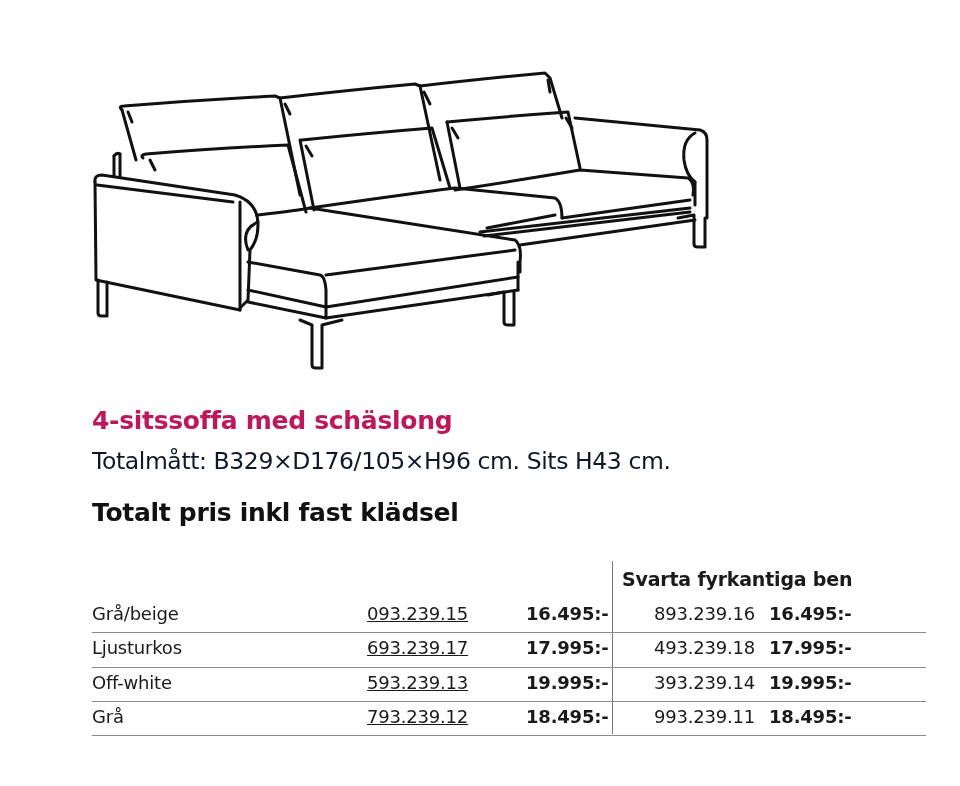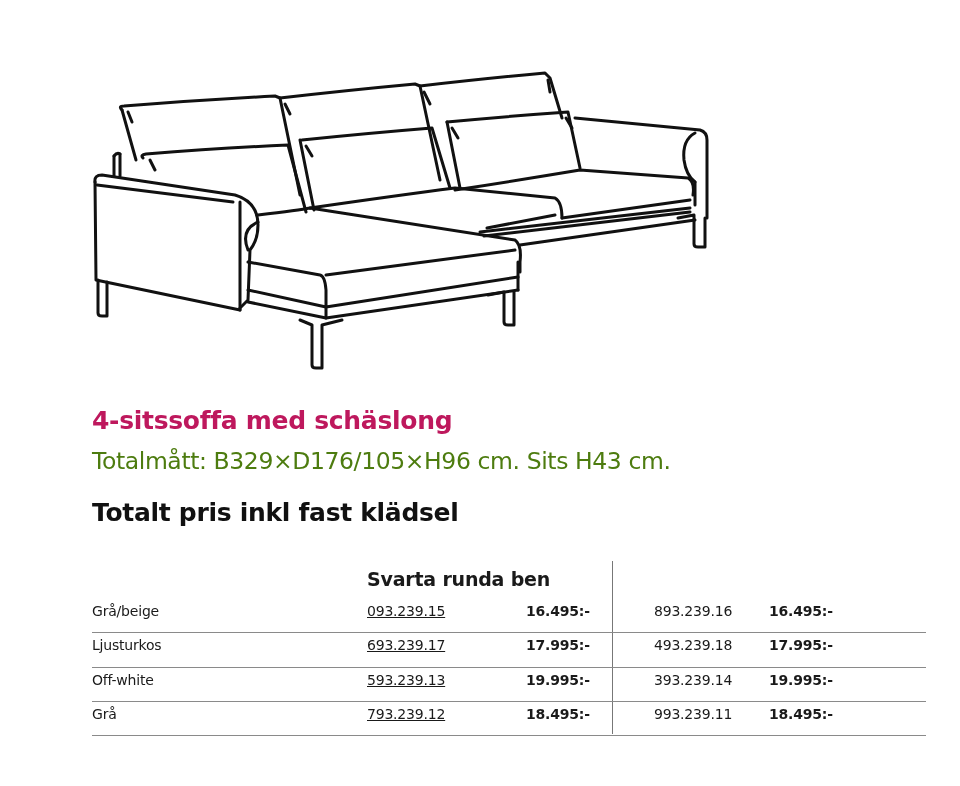--- a/index.html
+++ b/index.html
@@ -37,21 +37,21 @@
       white-space: nowrap;
       color: #be185d;
     }
     .product-dims {
       position: absolute;
       left: 92px;
       top: 447px;
       font-size: 23.5px;
       letter-spacing: -0.4px;
       white-space: nowrap;
-      color: #4d7c0f;
+      color: #0f172a;
     }
     .price-heading {
       position: absolute;
       left: 92px;
       top: 498px;
       font-size: 25px;
       font-weight: bold;
       letter-spacing: -0.3px;
       white-space: nowrap;
       color: #111;
@@ -87,21 +87,21 @@
     .thead .col-head.b { left: 530px; }
     .trow {
       position: relative;
       height: 34.3px;
       border-bottom: 1.6px solid #8a8a8a;
       box-sizing: border-box;
     }
     .trow span {
       position: absolute;
       top: 4px;
-      font-size: 14px;
+      font-size: 18px;
       white-space: nowrap;
       letter-spacing: -0.2px;
     }
     .trow .color { left: 0; }
     .trow .art-a { left: 275px; text-decoration: underline; }
     .trow .price-a { left: 434px; font-weight: bold; }
     .trow .art-b { left: 530px; margin-left: 32px; }
     .trow .price-b { left: 677px; font-weight: bold; }
   </style>
 </head>
@@ -169,21 +169,21 @@
   </svg>
 </div>
 
 <div class="product-title">4-sitssoffa med schäslong</div>
 <div class="product-dims">Totalmått: B329×D176/105×H96 cm. Sits H43 cm.</div>
 <div class="price-heading">Totalt pris inkl fast klädsel</div>
 
 <div class="price-table">
   <div class="divider"></div>
   <div class="thead">
-    <span class="col-head a">Svarta runda ben</span>
+    <span class="col-head b">Svarta fyrkantiga ben</span>
   </div>
 
   <div class="trow">
     <span class="color">Grå/beige</span>
     <span class="art-a">093.239.15</span>
     <span class="price-a">16.495:-</span>
     <span class="art-b">893.239.16</span>
     <span class="price-b">16.495:-</span>
   </div>
   <div class="trow">

